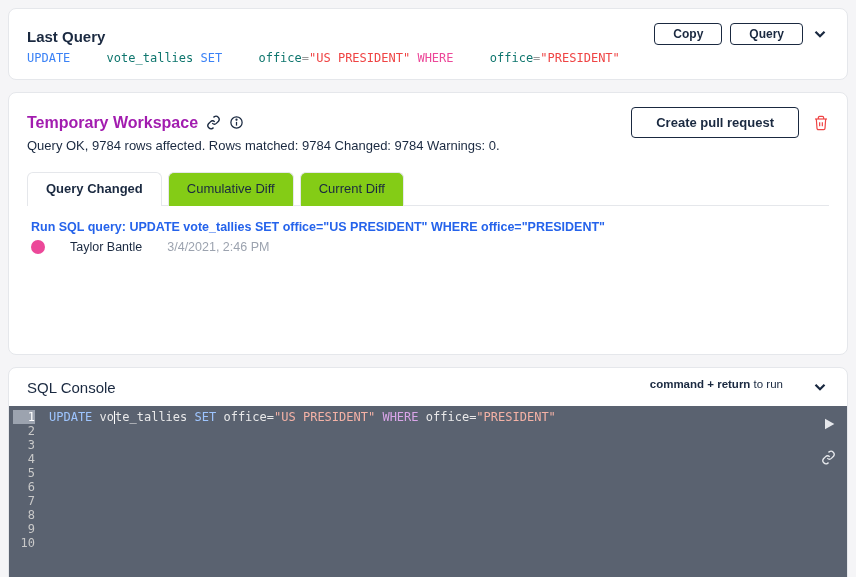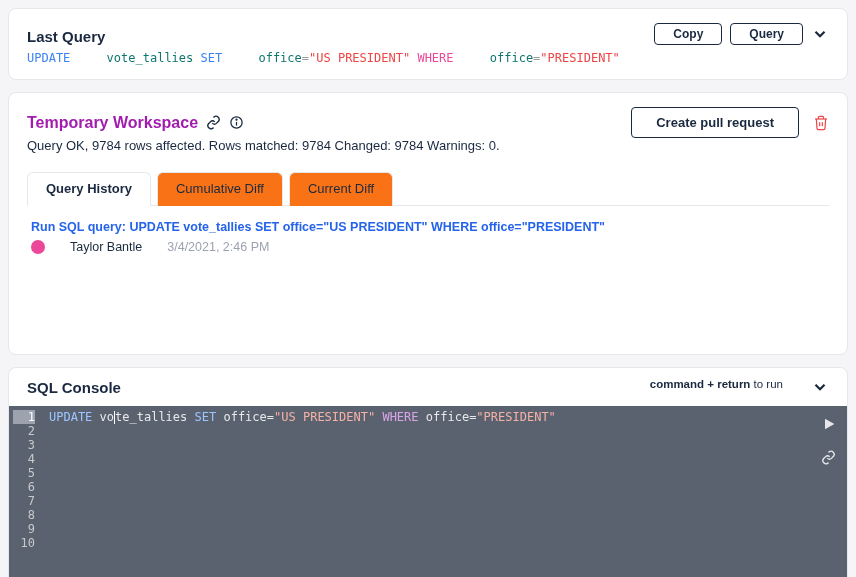--- a/index.html
+++ b/index.html
@@ -20,36 +20,36 @@
 
 .workspace-header { display: flex; align-items: center; justify-content: space-between; }
 .workspace-title-row { display: flex; align-items: center; gap: 8px; }
 .workspace-title { font-size: 16px; font-weight: 700; color: #a21caf; }
 .icon-wrap { cursor: pointer; display:inline-flex; color:#1a2940; }
 .workspace-actions { display: flex; align-items: center; gap: 14px; }
 .btn-primary-outline { background: #fff; border: 1.5px solid #1a2940; color: #1a2940; font-size: 13px; font-weight: 600; border-radius: 4px; padding: 7px 24px; cursor: pointer; }
 .trash { color: #ef4444; cursor: pointer; display:inline-flex; }
 .status-text { font-size: 13px; color: #1a2940; }
 .tabs { display: flex; gap: 6px; margin-top: 18px; border-bottom: 1px solid #e5e7eb; }
-.tab { padding: 8px 18px 10px; font-size: 13px; cursor: pointer; border: 1px solid transparent; border-bottom: none; border-radius: 6px 6px 0 0; position: relative; top: 1px; background:#f97316; color:#1a2940;}
+.tab { padding: 8px 18px 10px; font-size: 13px; cursor: pointer; border: 1px solid transparent; border-bottom: none; border-radius: 6px 6px 0 0; position: relative; top: 1px; background:#84cc16; color:#1a2940;}
 .tab.active { border-color: #e5e7eb; font-weight: 700; background:#fff; }
 .tab.inactive { color:#1a2940; border-color:#e5e7eb; font-weight:400; }
 .tab.active::after { content:""; position:absolute; left:0; right:0; bottom:-1px; height:2px; background:#fff;}
 .history-row { padding: 14px 4px 0; }
 .history-title { color: #2563eb; font-size: 12.5px; font-weight: 600; cursor: pointer; }
 .history-meta { display: flex; align-items: center; justify-content: space-between; margin-top: 6px; font-size: 12.5px; }
 .history-meta-left { display: flex; align-items: center; gap: 25px; }
 .history-user { color: #1a2940; font-weight: 400; }
 .history-date { color: #9ca3af; }
 .history-hash { color: #9ca3af; font-size: 12.5px; }
 .avatar { width: 14px; height: 14px; border-radius: 50%; background: #ec4899; display:inline-block; }
 
 .console-card { background:#fff; border:1px solid #e5e7eb; border-radius:8px 8px 0 0; padding:0; overflow:hidden; }
 .console-header { display:flex; align-items:center; justify-content:space-between; padding: 10px 18px; }
-.console-title { font-size:15px; font-weight:700; color:#1a2940; }
+.console-title { font-size:15px; font-weight:400; color:#1a2940; }
 .console-hints { display:flex; gap: 28px; font-size:11.5px; color:#1a2940; }
 .hint-bold { font-weight:700; }
 .editor { background:#5a6270; color:#e5e7eb; font-family: "SFMono-Regular", Consolas, Menlo, monospace; font-size: 12px; position:relative; min-height: 200px; display:flex; }
 .gutter { background:#5a6270; color:#c9c9c9; text-align:right; padding: 4px 6px 4px 4px; user-select:none; min-width: 32px; }
 .gutter .ln { height:14px; line-height:14px; }
 .gutter .ln.active { background:#9ca3af; color:#fff; }
 .code { flex:1; padding:4px 8px; }
 .code-line { height:14px; line-height:14px; white-space:pre; }
 .tk-kw { color:#9ec5ff; }
 .tk-kw2 { color:#d9a5e8; }
@@ -106,21 +106,21 @@
             <path d="M19 6l-1 14a2 2 0 0 1-2 2H8a2 2 0 0 1-2-2L5 6"></path>
             <path d="M10 11v6M14 11v6"></path>
             <path d="M8 6V4a2 2 0 0 1 2-2h4a2 2 0 0 1 2 2v2"></path>
           </svg>
       </span>
     </div>
   </div>
   <div class="status-text">Query OK, 9784 rows affected. Rows matched: 9784 Changed: 9784 Warnings: 0.</div>
 
   <div class="tabs">
-    <div class="tab active">Query History</div>
+    <div class="tab active">Query Changed</div>
     <div class="tab inactive">Cumulative Diff</div>
     <div class="tab inactive">Current Diff</div>
   </div>
 
   <div class="history-row">
     <div class="history-title">Run SQL query: UPDATE vote_tallies SET office="US PRESIDENT" WHERE office="PRESIDENT"</div>
     <div class="history-meta">
       <div class="history-meta-left">
         <span class="avatar"></span>
         <span class="history-user">Taylor Bantle</span>

